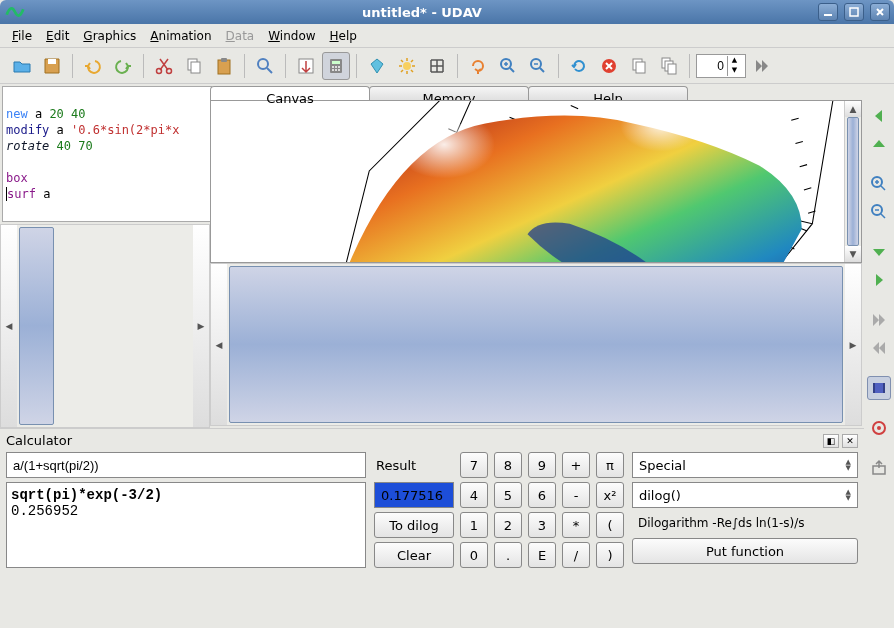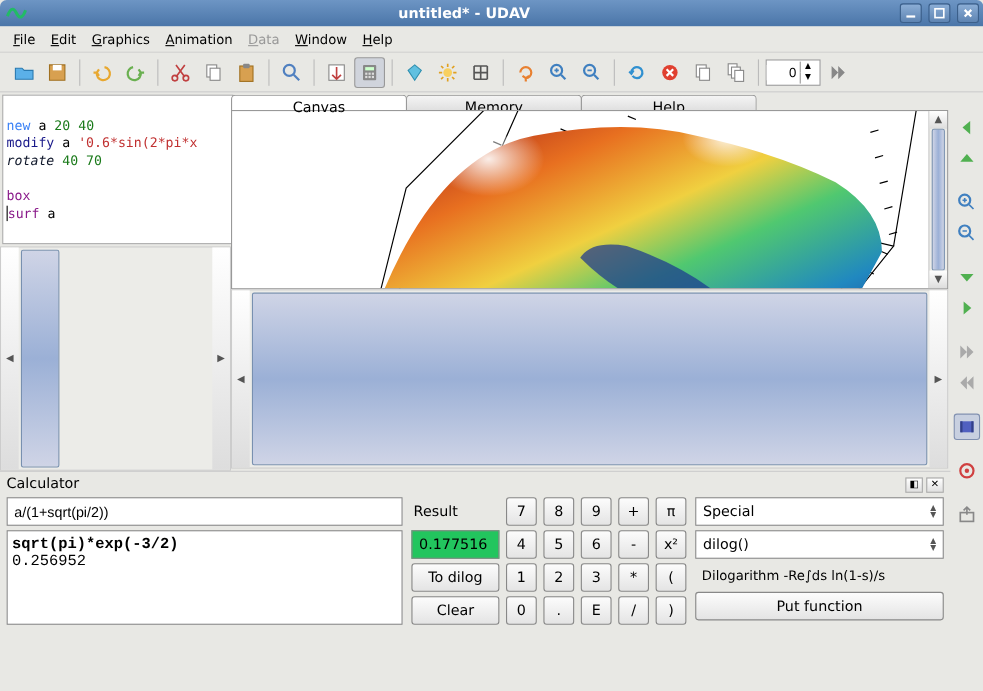--- a/index.html
+++ b/index.html
@@ -72,21 +72,21 @@
 .calc-title { flex:1; font-size:13px; }
 .calc-hdr-btn { width:16px; height:14px; border:1px solid #aaa; margin-left:3px; display:flex; align-items:center; justify-content:center; font-size:9px; cursor:pointer; background:linear-gradient(#fff,#e0e0e0); }
 .calc-body { display:flex; gap:8px; }
 .calc-left { width:360px; display:flex; flex-direction:column; gap:4px; }
 .calc-input { height:26px; border:1px solid #888; padding:0 6px; font-size:13px; background:#fff; width:100%; }
 .calc-history { flex:1; border:1px solid #888; padding:4px; background:#fff; font-size:14px; font-family:Liberation Mono, monospace; }
 .calc-history .expr { font-weight:bold; }
 .calc-mid { flex:0 0 auto; display:flex; flex-direction:column; gap:4px; }
 .calc-row { display:flex; gap:6px; align-items:center; }
 .calc-label { width:80px; font-size:13px; padding-left:2px; }
-.calc-out { width:80px; height:26px; border:1px solid #888; padding:0 6px; font-size:13px; background:#22c55e; display:flex; align-items:center; }
+.calc-out { width:80px; height:26px; border:1px solid #888; padding:0 6px; font-size:13px; background:#1d4ed8; display:flex; align-items:center; }
 .cbtn { width:28px; height:26px; border:1px solid #888; border-radius:3px; background:linear-gradient(#fcfcfc,#e4e4e4); display:flex; align-items:center; justify-content:center; font-size:13px; cursor:pointer; }
 .cbtn.wide { width:80px; }
 .calc-right { flex:1; display:flex; flex-direction:column; gap:4px; }
 .combo { height:26px; border:1px solid #888; background:#fff; display:flex; align-items:center; padding:0 6px; font-size:13px; cursor:pointer; position:relative; }
 .combo .carets { position:absolute; right:6px; display:flex; flex-direction:column; font-size:7px; line-height:6px; color:#555; }
 .desc-text { padding:4px 6px; font-size:12px; }
 .put-btn { height:26px; border:1px solid #888; border-radius:3px; background:linear-gradient(#fcfcfc,#e4e4e4); display:flex; align-items:center; justify-content:center; font-size:13px; cursor:pointer; }
 
 .section-wrap { display:flex; }
 .section-main { flex:1; }

